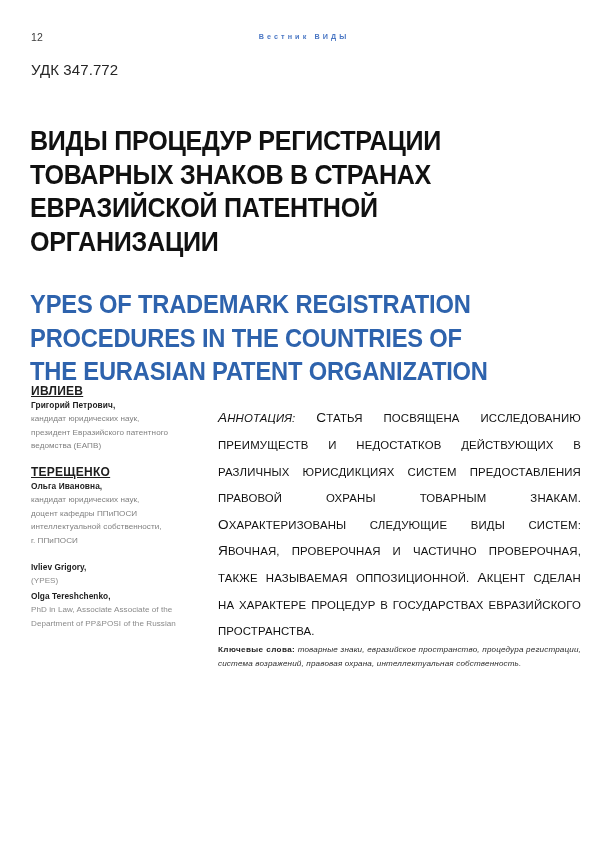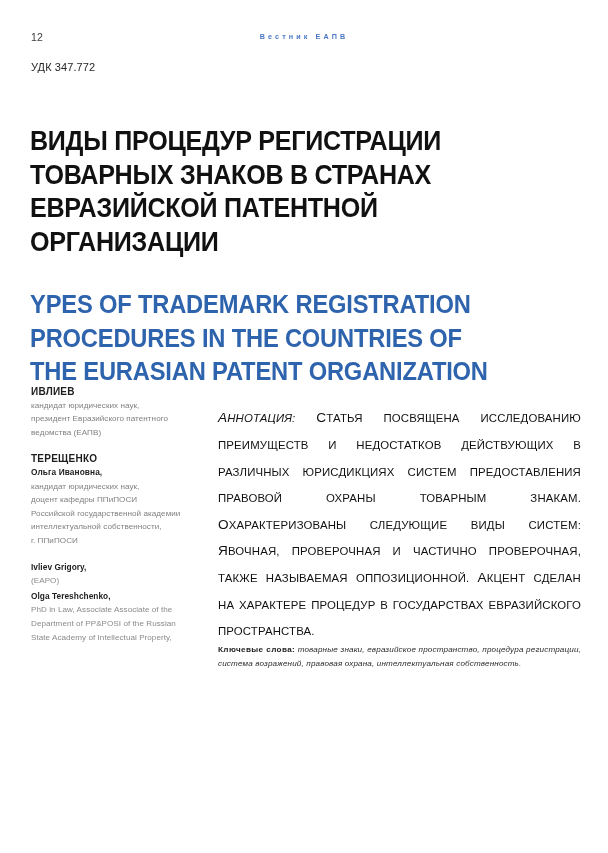--- a/index.html
+++ b/index.html
@@ -53,21 +53,21 @@
     color: #4a77c4;
     letter-spacing: 3.1px;
     line-height: 12px;
   }
 
   
   .udc {
     position: absolute;
     left: 31px;
     top: 61px;
-    font-size: 11px;
+    font-size: 15px;
     font-weight: 400;
     color: #262626;
     letter-spacing: 0.1px;
   }
 
   
   .title-ru {
     position: absolute;
     left: 30px;
     top: 107px;
@@ -102,26 +102,27 @@
   
   .authors {
     position: absolute;
     left: 31px;
     top: 385px;
     width: 165px;
   }
   .author-block { margin-bottom: 13px; }
   .author-block:last-child { margin-bottom: 0; }
   .a-surname {
-    font-size: 10px;
+    font-size: 12px;
     font-weight: 700;
     color: #1d1d1d;
     letter-spacing: 0.25px;
     line-height: 13.6px;
     text-transform: uppercase;
+    text-decoration: underline;
   }
   .a-given {
     font-size: 8.3px;
     font-weight: 700;
     color: #1d1d1d;
     letter-spacing: 0.1px;
     line-height: 13.6px;
   }
   .a-line {
     font-size: 8.1px;
@@ -193,21 +194,21 @@
     color: #2b2b2b;
   }
 </style>
 </head>
 <body>
 
 <div class="page">
 
   <div class="running-head">
     <div class="folio">12</div>
-    <div class="journal-name">Вестник ЕАПВ</div>
+    <div class="journal-name">Вестник ВИДЫ</div>
   </div>
 
   <div class="udc">УДК 347.772</div>
 
   <h1 class="title-ru">
     <span class="tl">ВИДЫ ПРОЦЕДУР РЕГИСТРАЦИИ</span>
     <span class="tl">ТОВАРНЫХ ЗНАКОВ В СТРАНАХ</span>
     <span class="tl">ЕВРАЗИЙСКОЙ ПАТЕНТНОЙ</span>
     <span class="tl">ОРГАНИЗАЦИИ</span>
   </h1>
@@ -215,45 +216,44 @@
   <h2 class="title-en">
     <span class="tl">YPES OF TRADEMARK REGISTRATION</span>
     <span class="tl">PROCEDURES IN THE COUNTRIES OF</span>
     <span class="tl">THE EURASIAN PATENT ORGANIZATION</span>
   </h2>
 
   <aside class="authors">
 
     <div class="author-block">
       <div class="a-surname">ИВЛИЕВ</div>
+      <div class="a-given">Григорий Петрович,</div>
       <div class="a-line">кандидат юридических наук,</div>
       <div class="a-line">президент Евразийского патентного</div>
       <div class="a-line">ведомства (ЕАПВ)</div>
     </div>
 
     <div class="author-block">
       <div class="a-surname">ТЕРЕЩЕНКО</div>
       <div class="a-given">Ольга Ивановна,</div>
       <div class="a-line">кандидат юридических наук,</div>
       <div class="a-line">доцент кафедры ППиПОСИ</div>
-      <div class="a-line">Российской государственной академии</div>
       <div class="a-line">интеллектуальной собственности,</div>
       <div class="a-line">г. ППиПОСИ</div>
     </div>
 
     <div class="authors-en">
       <div class="en-name">Ivliev Grigory,</div>
-      <div class="en-line">(EAPO)</div>
+      <div class="en-line">(YPES)</div>
     </div>
 
     <div class="authors-en">
       <div class="en-name">Olga Tereshchenko,</div>
       <div class="en-line">PhD in Law, Associate Associate of the</div>
       <div class="en-line">Department of PP&amp;POSI of the Russian</div>
-      <div class="en-line">State Academy of Intellectual Property,</div>
     </div>
 
   </aside>
 
   <section class="abstract">
     <p class="abstract-body"><span class="abstract-label"><span class="cap">А</span>ннотация:</span> <span><span class="cap">С</span>татья посвящена исследованию преимуществ и недостатков действующих в различных юрисдикциях систем предоставления правовой охраны товарным знакам. <span class="cap">О</span>характеризованы следующие виды систем: <span class="cap">Я</span>вочная, проверочная и частично проверочная, также называемая оппозиционной. <span class="cap">А</span>кцент сделан на характере процедур в государствах евразийского пространства.</span></p>
   </section>
 
   <section class="keywords">
     <span class="kw-label">Ключевые слова:</span>

